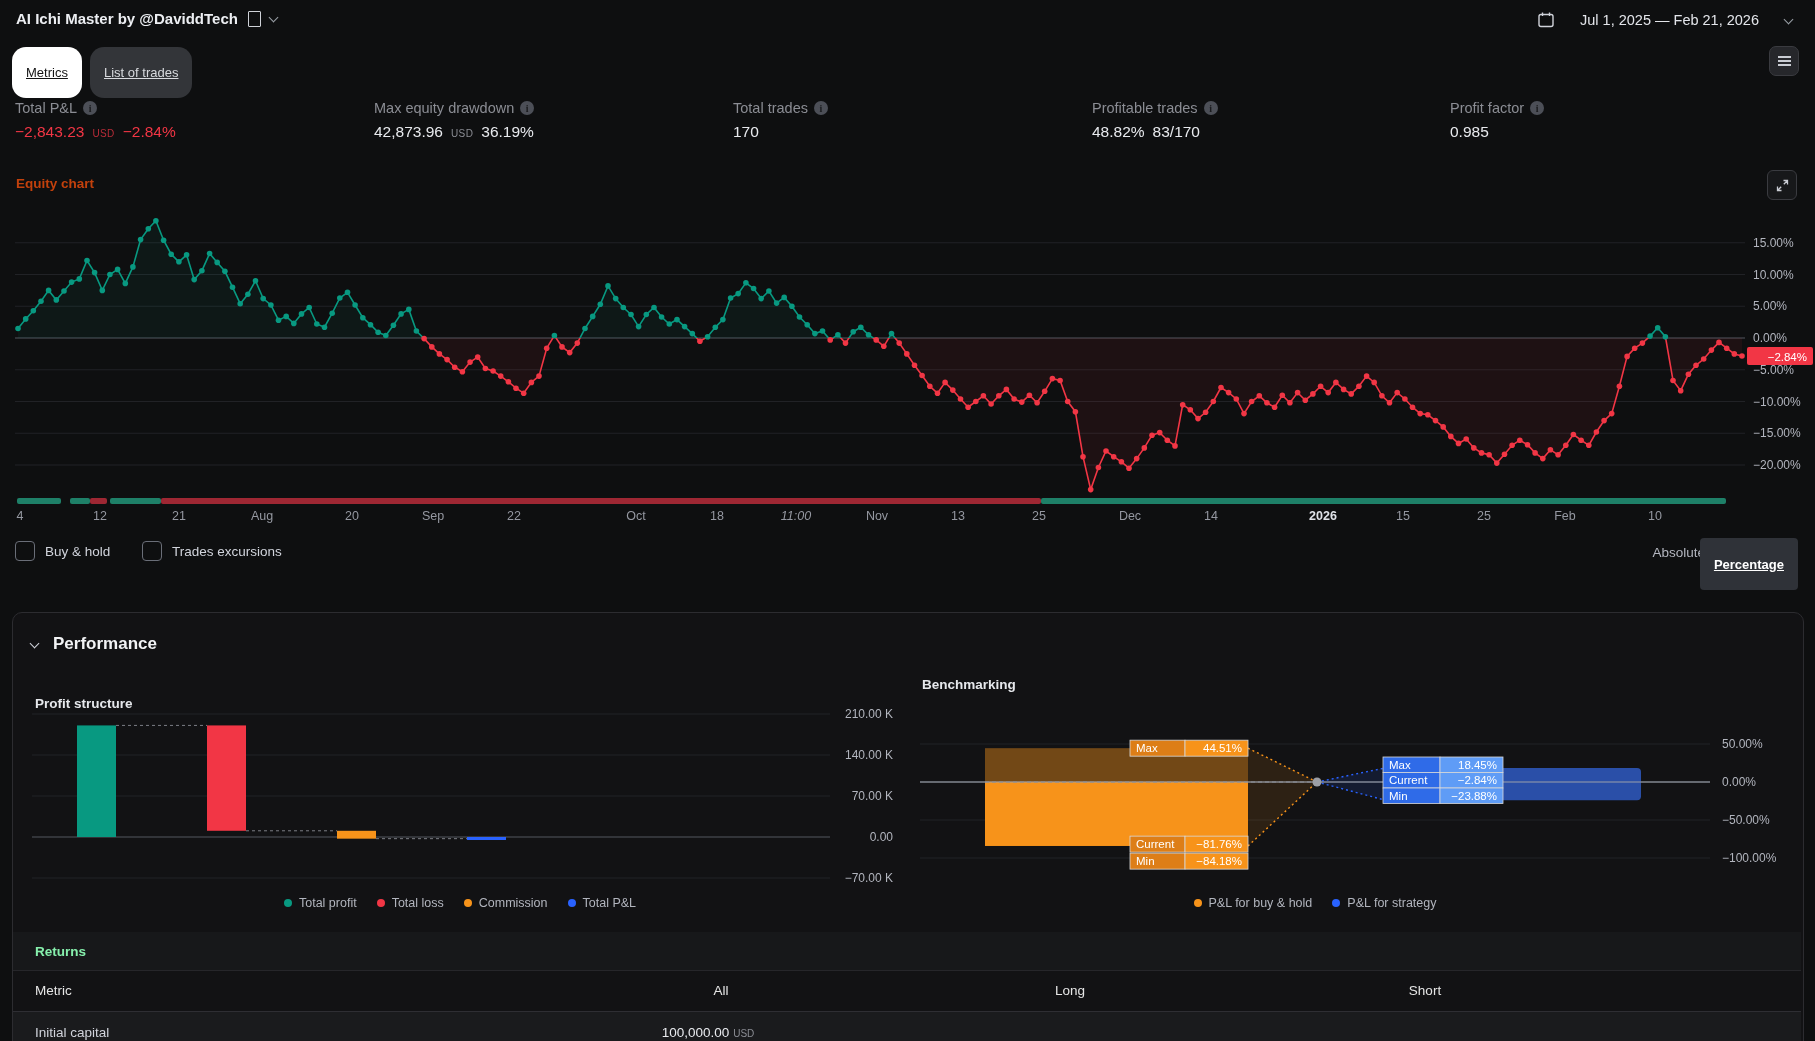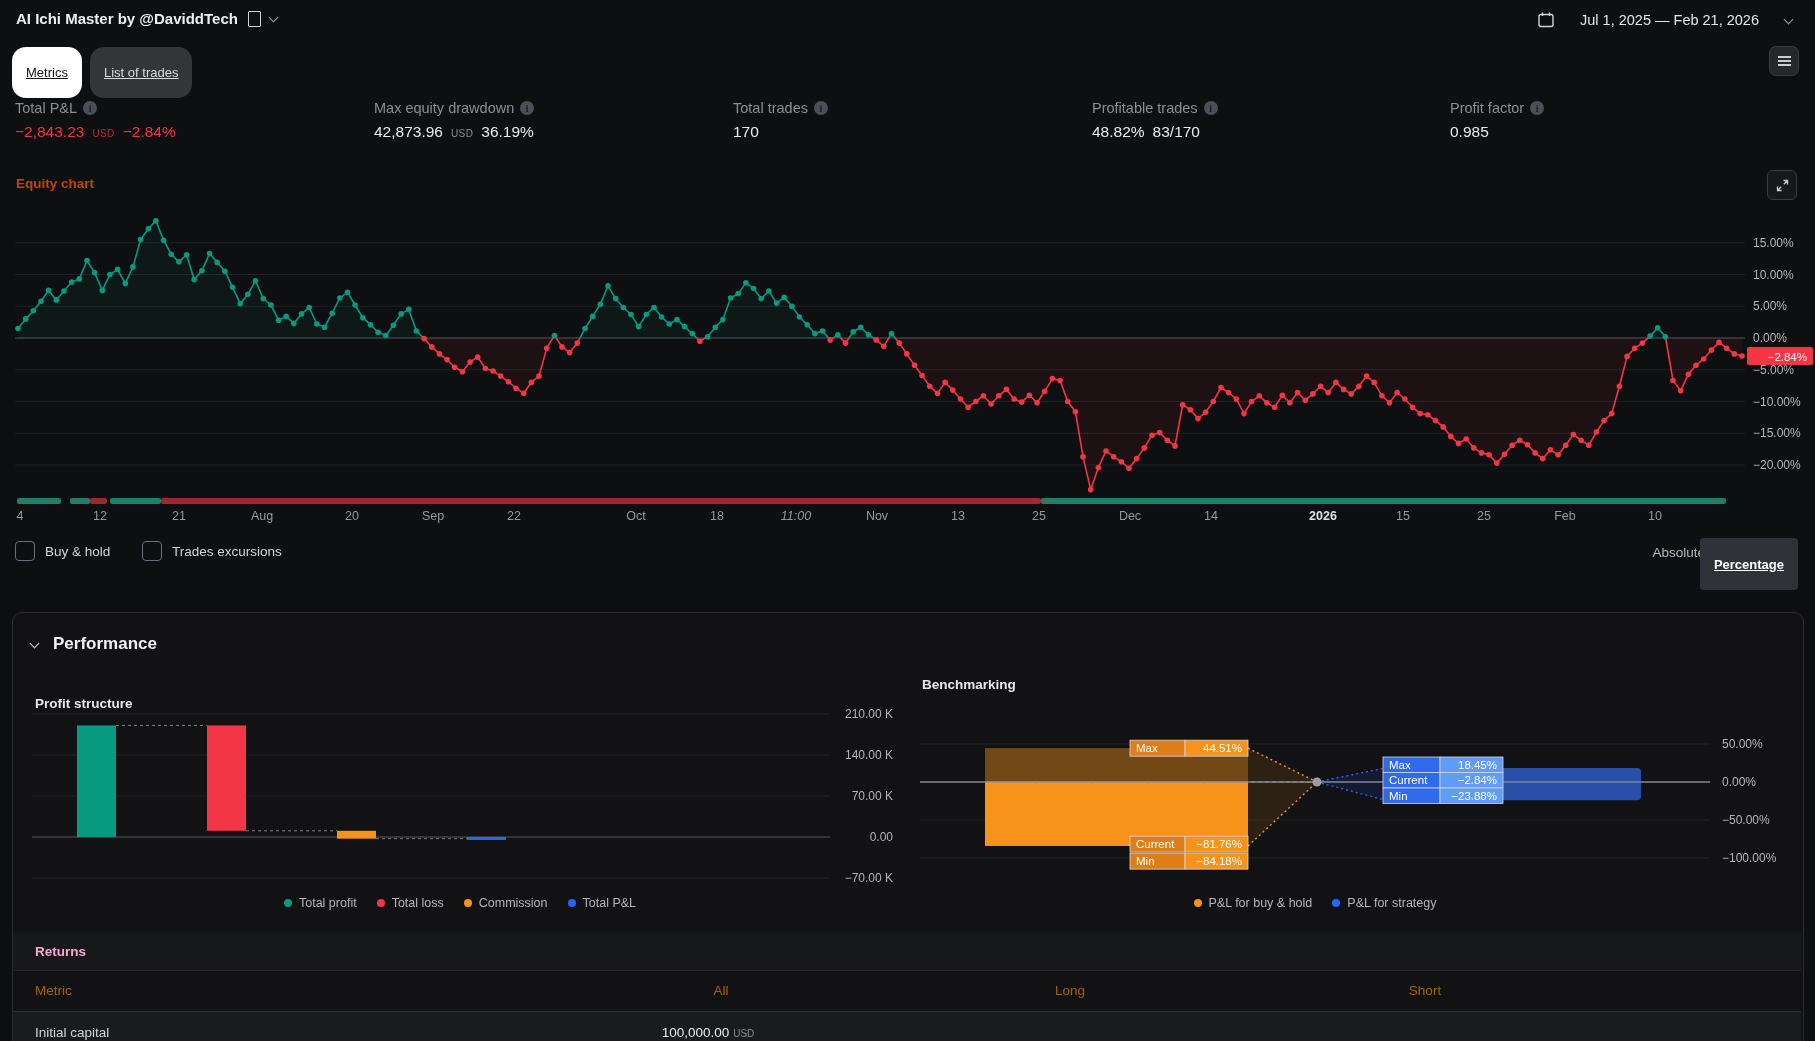--- a/index.html
+++ b/index.html
@@ -53,23 +53,23 @@
   .subhead{font-size:13.5px;font-weight:bold;color:#e6e8ec;}
   #profit-sub{top:696px;left:35px;}
   #bench-sub{top:677px;left:922px;}
   .legend{display:flex;justify-content:center;align-items:center;gap:20px;font-size:12.5px;color:#b2b5be;}
   .legend .it{display:flex;align-items:center;gap:7px;cursor:pointer;}
   .dot{width:8px;height:8px;border-radius:50%;}
   #profit-legend{left:20px;top:896px;width:880px;}
   #bench-legend{left:920px;top:896px;width:790px;}
   
   #returns-band{left:13px;top:932px;width:1788px;height:38px;background:#17181a;display:flex;align-items:center;}
-  #returns-title{margin-left:22px;font-size:13.5px;font-weight:bold;color:#f9a8d4;}
+  #returns-title{margin-left:22px;font-size:13.5px;font-weight:bold;color:#86efac;}
   .hline{left:13px;width:1788px;height:1px;background:#26262a;}
-  #ret-header{left:13px;top:971px;width:1788px;height:40px;font-size:13.5px;color:#a16207;}
+  #ret-header{left:13px;top:971px;width:1788px;height:40px;font-size:13.5px;color:#e5e5e5;}
   #ret-header span{position:absolute;top:12px;}
   #col-metric{left:22px;}
   .center{transform:translateX(-50%);}
   #ret-row1{left:13px;top:1012px;width:1788px;height:40px;background:#1a1b1d;font-size:13.5px;color:#d1d4dc;}
   #ret-row1 .cell{position:absolute;top:13px;}
   #rr-val{left:695px;transform:translateX(-50%);color:#e8eaee;display:flex;align-items:baseline;gap:4px;}
   #rr-val .suffix{font-size:10px;color:#8b8d94;}
   svg{display:block;}
   text{font-family:"Liberation Sans",sans-serif;}
 </style>

